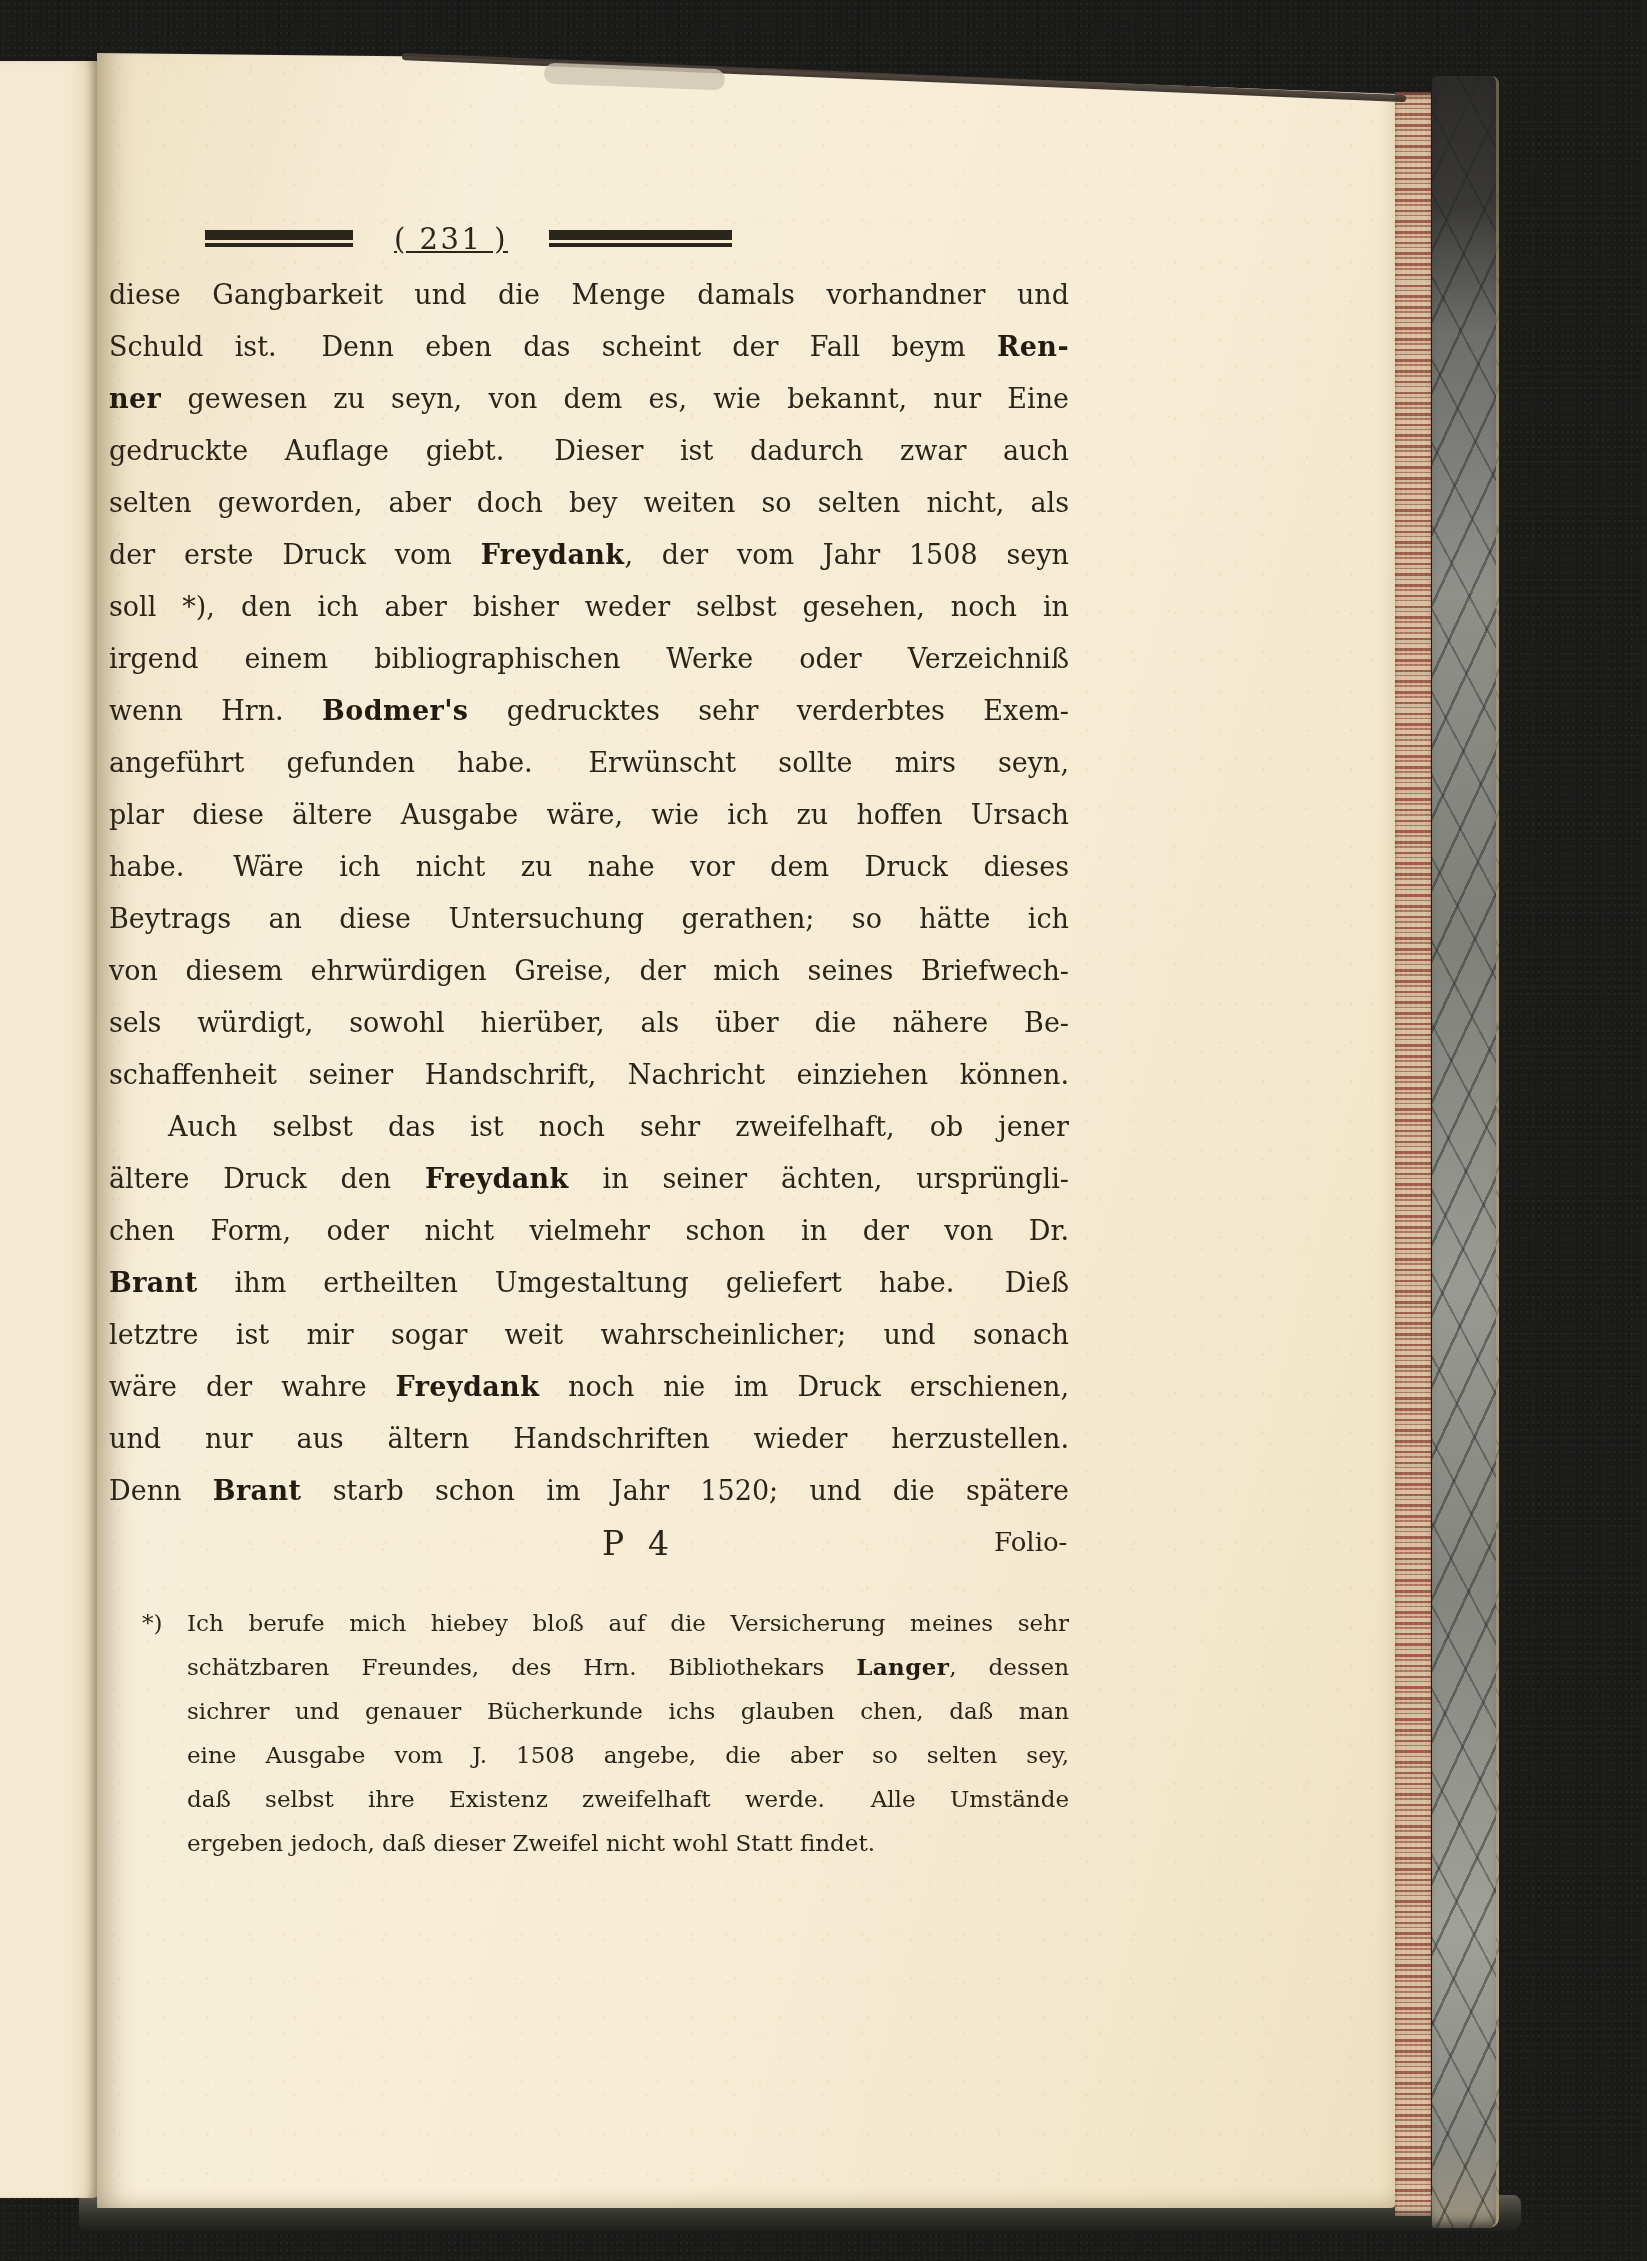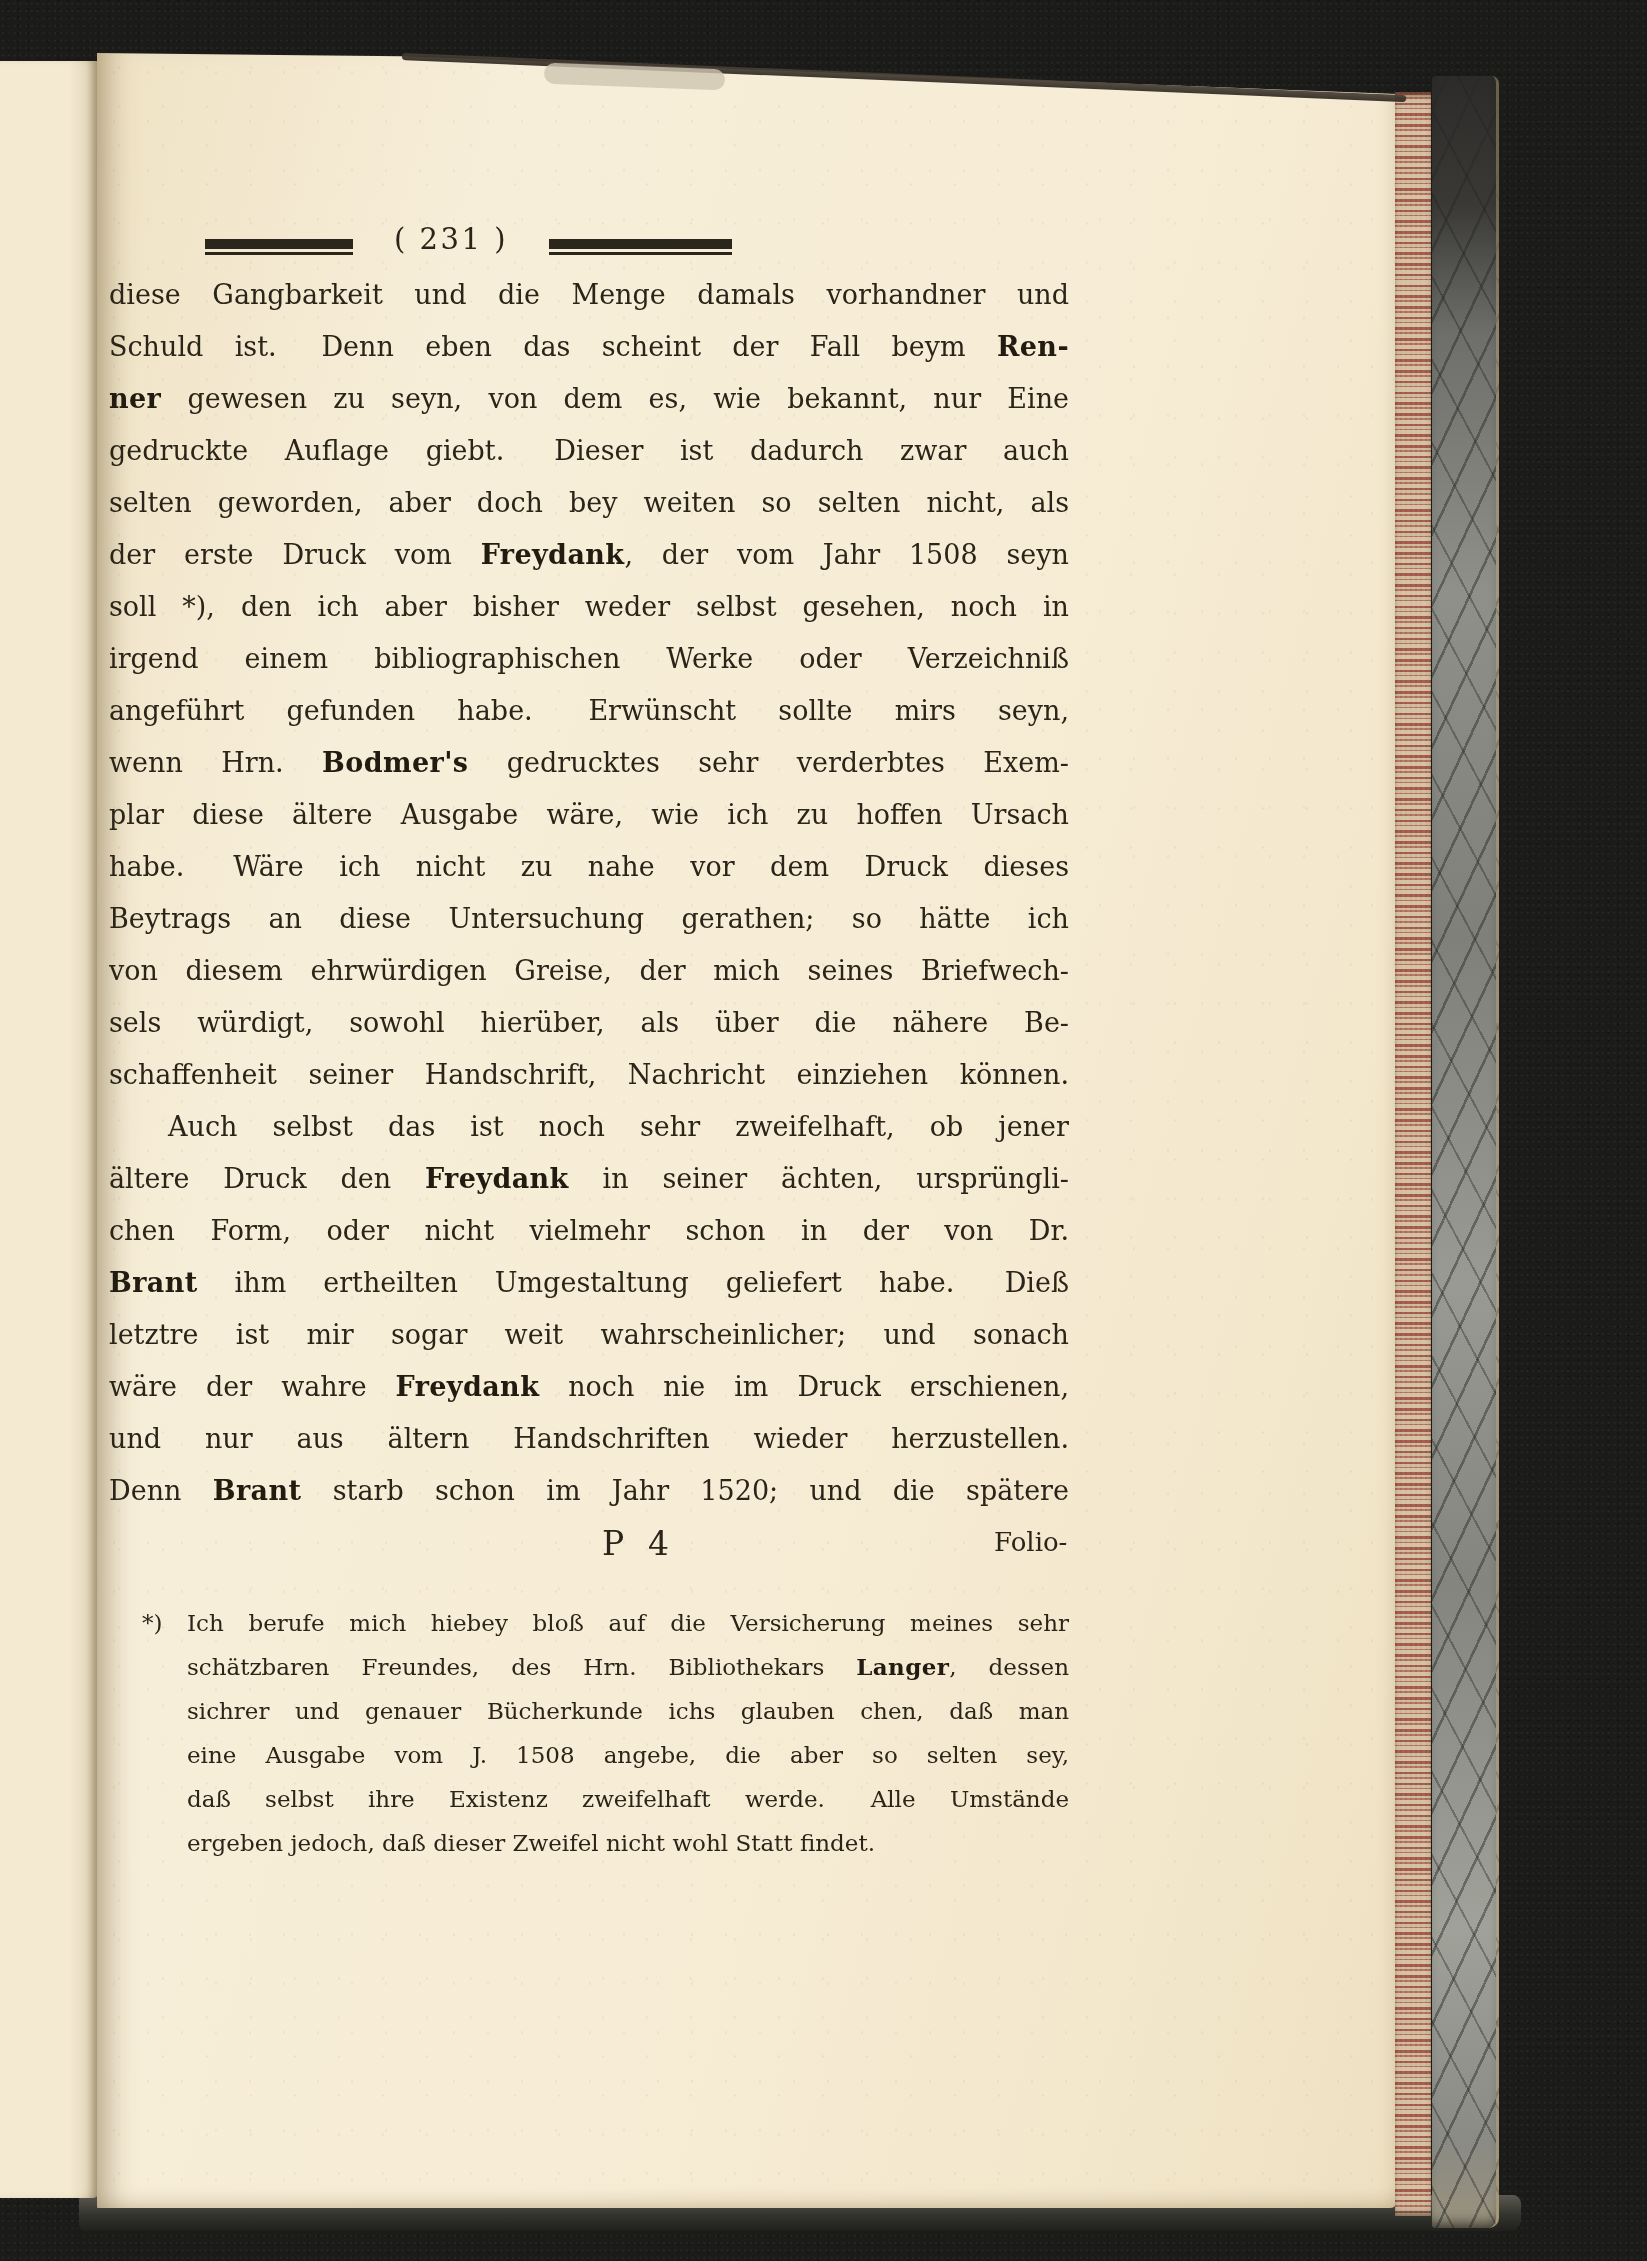--- a/index.html
+++ b/index.html
@@ -81,23 +81,23 @@
     border-radius: 4.1px 7.4px 10px 4.1px;
     box-shadow: inset 0 -11.5px 13px -8.2px rgba(20,20,18,0.8);
     z-index: 3;
   }
   
   #content {
     position: absolute; left: 109px; top: 221px; width: 960px;
     color: #2b2418; z-index: 6;
   }
   #header-row {
-    display: flex; align-items: flex-end;
+    display: flex; align-items: center;
     width: 527px; height: 35px;
-    margin-left: 96px; margin-bottom: 13px;
+    margin-left: 96px; margin-bottom: 13px; text-decoration: underline;
   }
   .double-rule {
     height: 17.3px;
     background: linear-gradient(to bottom, #2b261c 0 10px, transparent 10px 13px, #2b261c 13px 16.5px, transparent 16.5px);
   }
   #rule-left  { width: 148px; }
   #rule-right { width: 183px; }
   #page-number {
     flex: 1; text-align: center;
     font-size: 29px; letter-spacing: 2.5px; white-space: nowrap;
@@ -154,22 +154,22 @@
 
     <div id="body-block">
         <div class="tline"><span>diese Gangbarkeit und die Menge damals vorhandner und</span></div>
         <div class="tline"><span>Schuld ist.  Denn eben das scheint der Fall beym </span><span class="emph">Ren-</span></div>
         <div class="tline"><span class="emph">ner</span><span> gewesen zu seyn, von dem es, wie bekannt, nur Eine</span></div>
         <div class="tline"><span>gedruckte Auflage giebt.  Dieser ist dadurch zwar auch</span></div>
         <div class="tline"><span>selten geworden, aber doch bey weiten so selten nicht, als</span></div>
         <div class="tline"><span>der erste Druck vom </span><span class="emph">Freydank</span><span>, der vom Jahr 1508 seyn</span></div>
         <div class="tline"><span>soll *), den ich aber bisher weder selbst gesehen, noch in</span></div>
         <div class="tline"><span>irgend einem bibliographischen Werke oder Verzeichniß</span></div>
+        <div class="tline"><span>wenn Hrn. </span><span class="emph">Bodmer's</span><span> gedrucktes sehr verderbtes Exem-</span></div>
         <div class="tline"><span>angeführt gefunden habe.  Erwünscht sollte mirs seyn,</span></div>
-        <div class="tline"><span>wenn Hrn. </span><span class="emph">Bodmer's</span><span> gedrucktes sehr verderbtes Exem-</span></div>
         <div class="tline"><span>plar diese ältere Ausgabe wäre, wie ich zu hoffen Ursach</span></div>
         <div class="tline"><span>habe.  Wäre ich nicht zu nahe vor dem Druck dieses</span></div>
         <div class="tline"><span>Beytrags an diese Untersuchung gerathen; so hätte ich</span></div>
         <div class="tline"><span>von diesem ehrwürdigen Greise, der mich seines Briefwech-</span></div>
         <div class="tline"><span>sels würdigt, sowohl hierüber, als über die nähere Be-</span></div>
         <div class="tline"><span>schaffenheit seiner Handschrift, Nachricht einziehen können.</span></div>
         <div class="tline indent"><span>Auch selbst das ist noch sehr zweifelhaft, ob jener</span></div>
         <div class="tline"><span>ältere Druck den </span><span class="emph">Freydank</span><span> in seiner ächten, ursprüngli-</span></div>
         <div class="tline"><span>chen Form, oder nicht vielmehr schon in der von Dr.</span></div>
         <div class="tline"><span class="emph">Brant</span><span> ihm ertheilten Umgestaltung geliefert habe.  Dieß</span></div>

